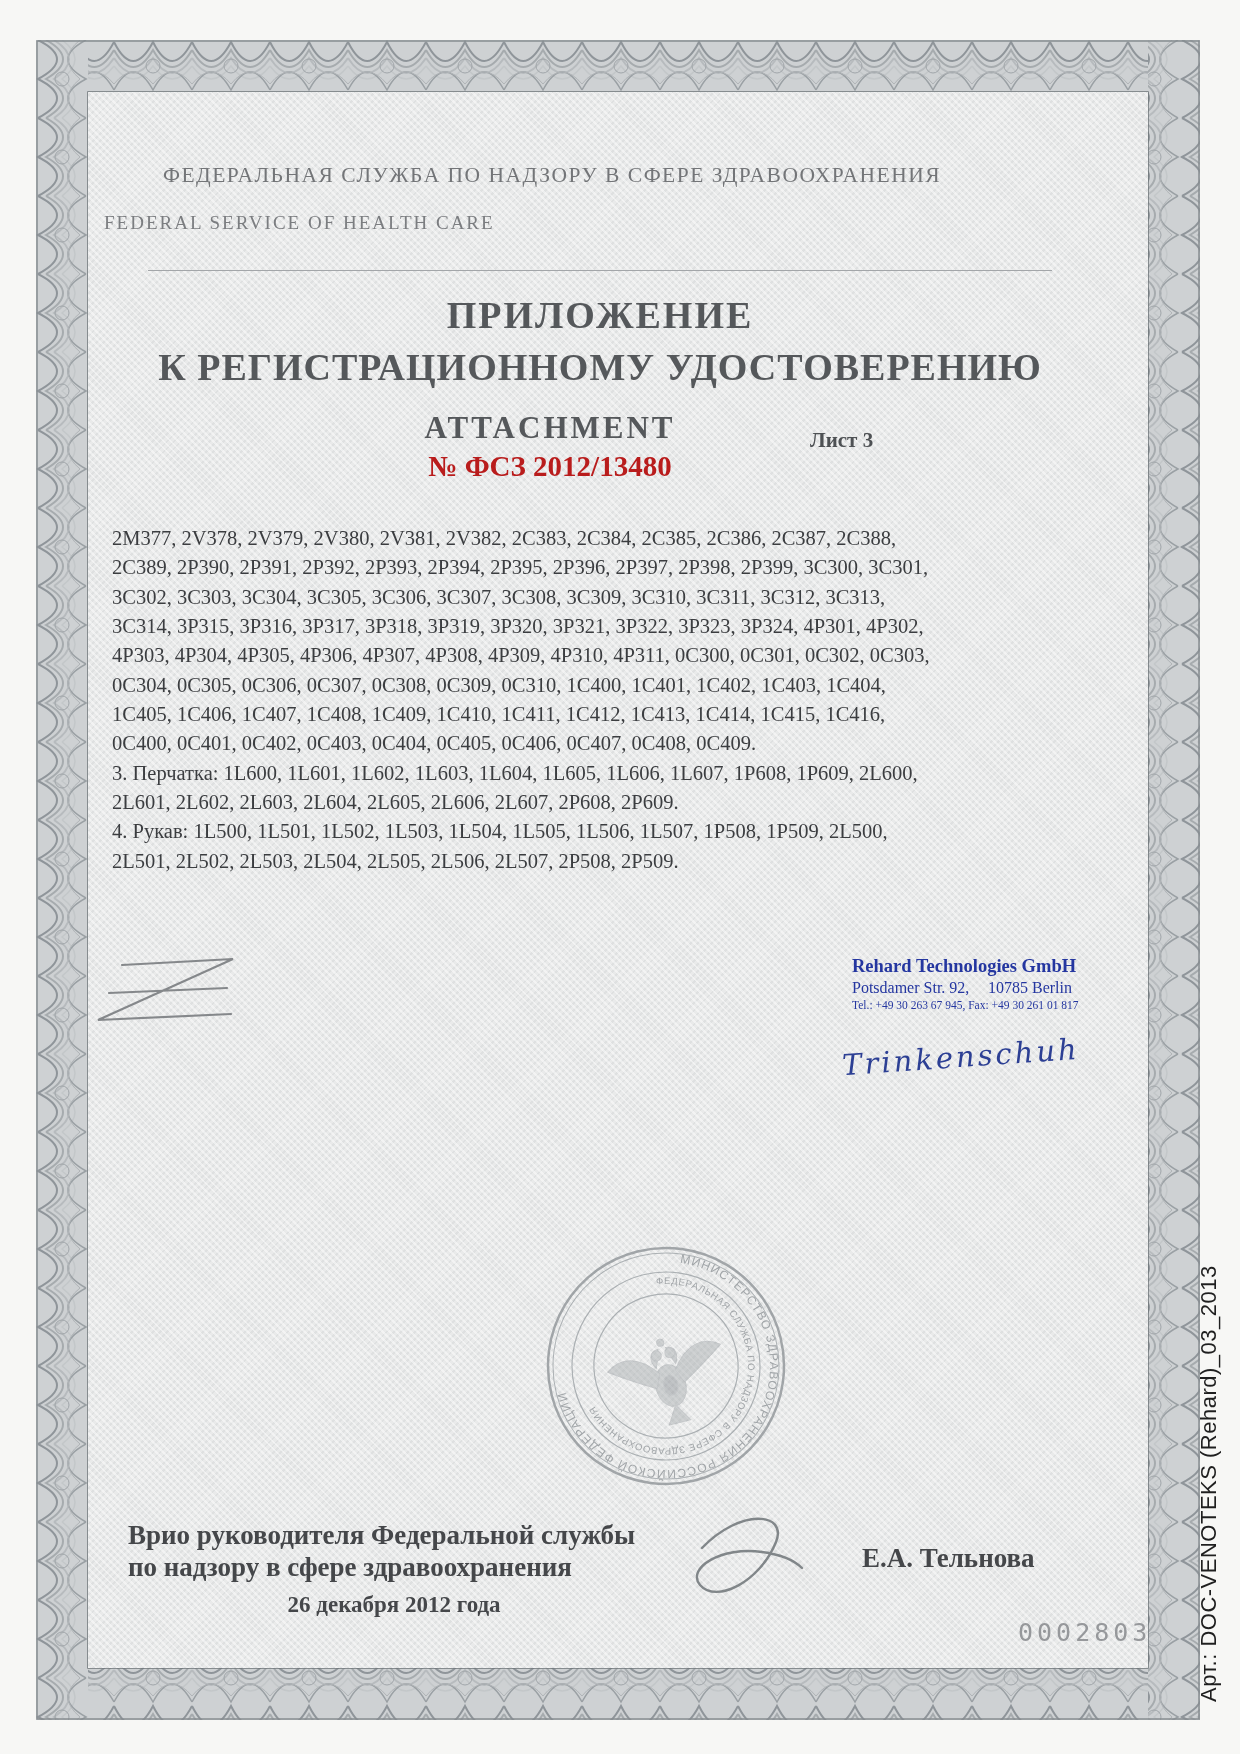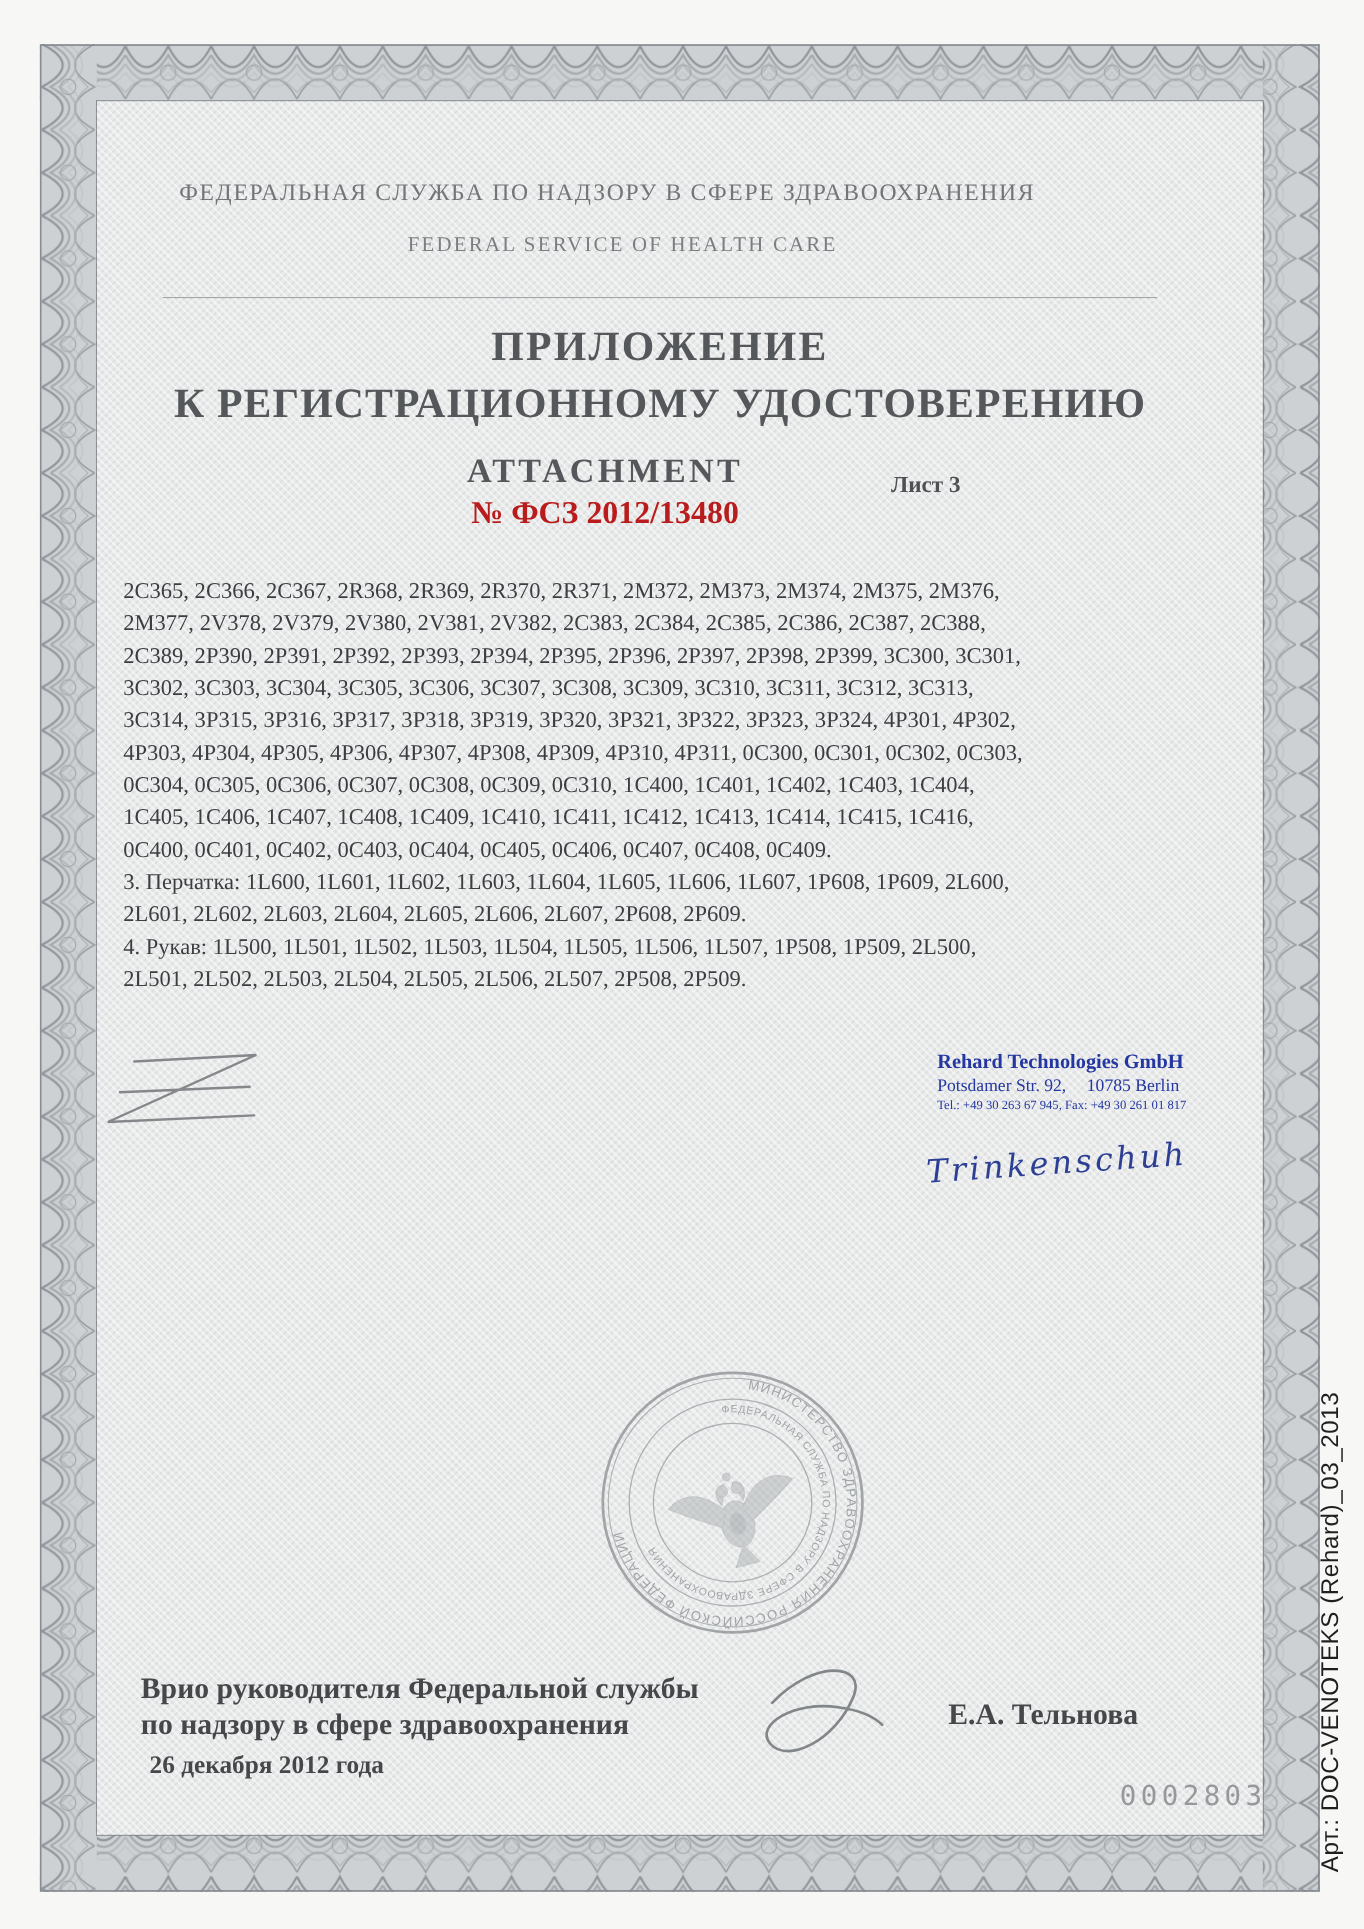--- a/index.html
+++ b/index.html
@@ -18,21 +18,21 @@
     background-image:
       repeating-linear-gradient(45deg, rgba(255,255,255,.45) 0 2px, rgba(255,255,255,0) 2px 5px),
       repeating-linear-gradient(-45deg, rgba(176,180,183,.18) 0 2px, rgba(176,180,183,0) 2px 5px);
   }
   .abs{position:absolute;}
   .hdr-ru{
     left:102px;top:163px;width:900px;text-align:center;
     font-size:21.5px;letter-spacing:1.5px;color:#737578;
   }
   .hdr-en{
-    left:116px;top:212px;width:900px;text-align:center;
+    left:104px;top:212px;width:900px;text-align:left;
     font-size:19px;letter-spacing:2px;color:#7b7d80;
   }
   .divider{
     left:148px;top:270px;width:904px;height:0;
     border-top:1.5px solid #a3a6a9;
   }
   .title-block{left:100px;top:293px;width:1000px;text-align:center;color:#55585b;}
   .title-l1{font-size:38px;font-weight:bold;letter-spacing:2px;}
   .title-l2{font-size:38px;font-weight:bold;letter-spacing:1px;margin-top:8px;}
   .att-block{left:300px;top:410px;width:500px;text-align:center;color:#55585b;}
@@ -52,21 +52,21 @@
   .stamp-l3{font-size:11.5px;font-weight:normal;white-space:nowrap;margin-top:2px;}
   .handwriting{
     left:842px;top:1040px;
     font-family:"DejaVu Serif",serif;font-style:italic;
     font-size:29px;color:#2c3f94;letter-spacing:3px;
     transform:rotate(-4deg);white-space:nowrap;
   }
   .official{left:128px;top:1520px;color:#45474a;}
   .off-l1{font-size:27px;font-weight:bold;white-space:nowrap;}
   .off-l2{font-size:27px;font-weight:bold;white-space:nowrap;margin-top:1px;}
-  .off-date{font-size:23px;font-weight:bold;margin-top:9px;margin-left:8px;}
+  .off-date{font-size:23px;font-weight:bold;margin-top:9px;margin-left:25px;text-align:center;}
   .off-name{left:862px;top:1543px;font-size:27px;font-weight:bold;color:#45474a;white-space:nowrap;}
   .serial{
     left:1018px;top:1618px;
     font-family:"DejaVu Sans Mono",monospace;
     font-size:25px;letter-spacing:4px;color:#96989b;
   }
   .side-note{
     left:1196px;top:1702px;transform-origin:0 0;transform:rotate(-90deg);
     font-family:"Liberation Sans",sans-serif;font-size:22px;color:#1f1f1f;
     white-space:nowrap;letter-spacing:0.5px;
@@ -121,21 +121,20 @@
   <div class="title-l2">К РЕГИСТРАЦИОННОМУ УДОСТОВЕРЕНИЮ</div>
 </div>
 
 <div class="abs att-block">
   <div class="att-l1">ATTACHMENT</div>
   <div class="att-l2">№ ФСЗ 2012/13480</div>
 </div>
 <div class="abs sheet">Лист 3</div>
 
 <div class="abs body-text">
-  <div>2C365, 2C366, 2C367, 2R368, 2R369, 2R370, 2R371, 2M372, 2M373, 2M374, 2M375, 2M376,</div>
   <div>2M377, 2V378, 2V379, 2V380, 2V381, 2V382, 2C383, 2C384, 2C385, 2C386, 2C387, 2C388,</div>
   <div>2C389, 2P390, 2P391, 2P392, 2P393, 2P394, 2P395, 2P396, 2P397, 2P398, 2P399, 3C300, 3C301,</div>
   <div>3C302, 3C303, 3C304, 3C305, 3C306, 3C307, 3C308, 3C309, 3C310, 3C311, 3C312, 3C313,</div>
   <div>3C314, 3P315, 3P316, 3P317, 3P318, 3P319, 3P320, 3P321, 3P322, 3P323, 3P324, 4P301, 4P302,</div>
   <div>4P303, 4P304, 4P305, 4P306, 4P307, 4P308, 4P309, 4P310, 4P311, 0C300, 0C301, 0C302, 0C303,</div>
   <div>0C304, 0C305, 0C306, 0C307, 0C308, 0C309, 0C310, 1C400, 1C401, 1C402, 1C403, 1C404,</div>
   <div>1C405, 1C406, 1C407, 1C408, 1C409, 1C410, 1C411, 1C412, 1C413, 1C414, 1C415, 1C416,</div>
   <div>0C400, 0C401, 0C402, 0C403, 0C404, 0C405, 0C406, 0C407, 0C408, 0C409.</div>
   <div>3. Перчатка: 1L600, 1L601, 1L602, 1L603, 1L604, 1L605, 1L606, 1L607, 1P608, 1P609, 2L600,</div>
   <div>2L601, 2L602, 2L603, 2L604, 2L605, 2L606, 2L607, 2P608, 2P609.</div>

